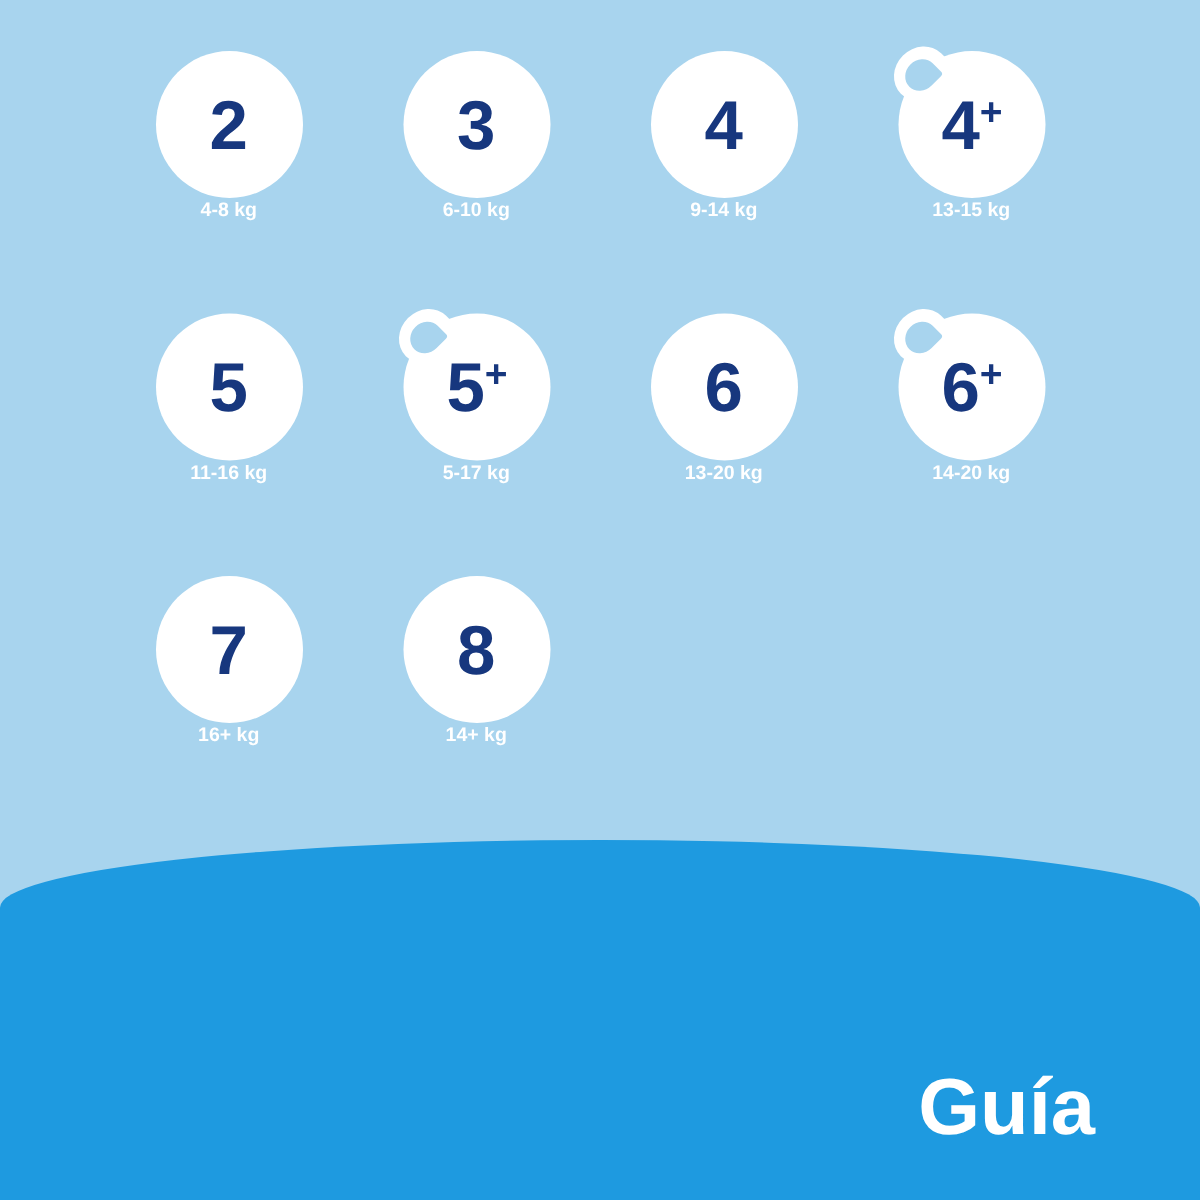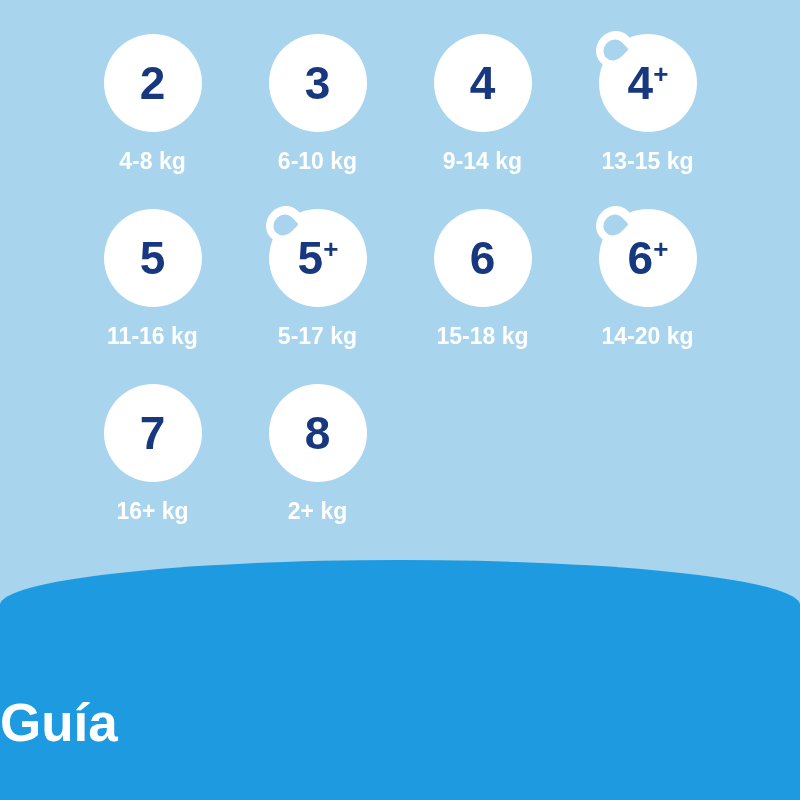--- a/index.html
+++ b/index.html
@@ -96,33 +96,33 @@
     position: absolute;
     left: 7px;
     top: 9px;
     width: 20px;
     height: 22px;
     background: #a8d4ee;
     border-radius: 50% 10% 50% 50%;
     transform: rotate(45deg);
   }
   .weight {
-    margin-top: 16px;
+    margin-top: 0;
     color: #ffffff;
-    font-size: 23px;
+    font-size: 13px;
     font-weight: bold;
     letter-spacing: 0px;
     white-space: nowrap;
   }
   #caption {
     position: absolute;
     left: 0;
-    bottom: 48px;
+    bottom: 32px;
     width: 730px;
-    text-align: left;
+    text-align: right;
     color: #ffffff;
     font-size: 53px;
     font-weight: bold;
     line-height: 1.12;
   }
   #caption .line {
     display: block;
   }
 </style>
 </head>
@@ -195,21 +195,21 @@
       </div>
       <div class="weight">5-17 kg</div>
     </div>
 
     <div class="size-cell">
       <div class="badge-wrap">
         <div class="badge">
           <span class="badge-num"><span>6</span><span class="plus"></span></span>
         </div>
       </div>
-      <div class="weight">15-18 kg</div>
+      <div class="weight">13-20 kg</div>
     </div>
 
     <div class="size-cell">
       <div class="badge-wrap">
         <div class="badge">
           <span class="badge-num"><span>6</span><span class="plus">+</span></span>
         </div>
         <div class="droplet">
           <div class="drop-outer"></div>
           <div class="drop-inner"></div>
@@ -226,21 +226,21 @@
       </div>
       <div class="weight">16+ kg</div>
     </div>
 
     <div class="size-cell">
       <div class="badge-wrap">
         <div class="badge">
           <span class="badge-num"><span>8</span><span class="plus"></span></span>
         </div>
       </div>
-      <div class="weight">2+ kg</div>
+      <div class="weight">14+ kg</div>
     </div>
 
   </div>
 
   <div id="caption">
     <span class="line">Guía</span>
   </div>
 
 </div>
 

